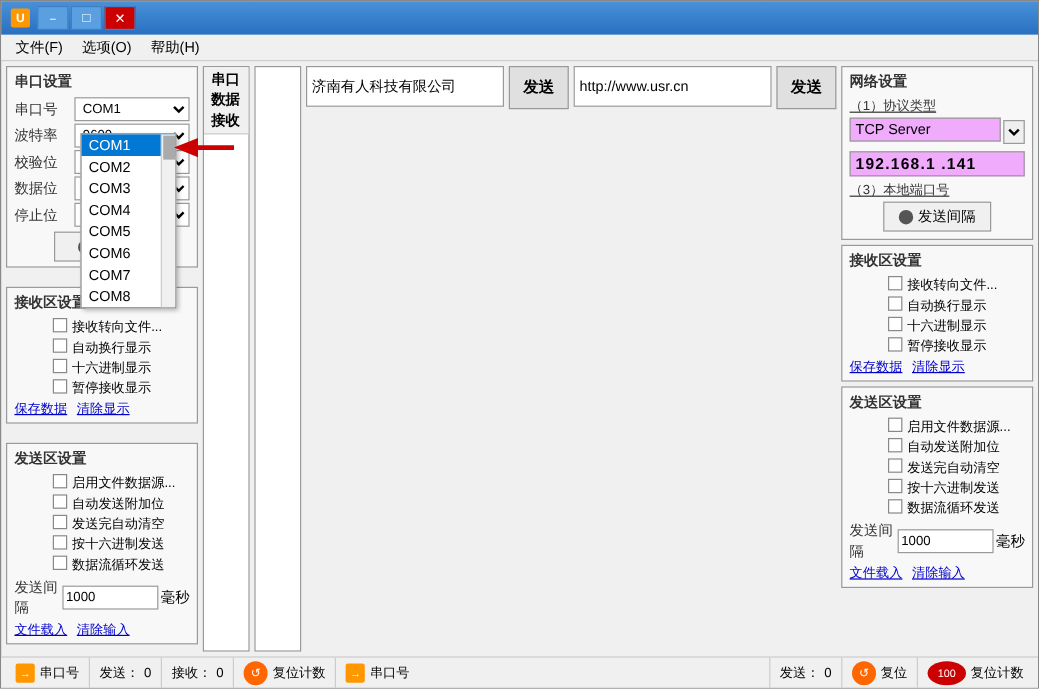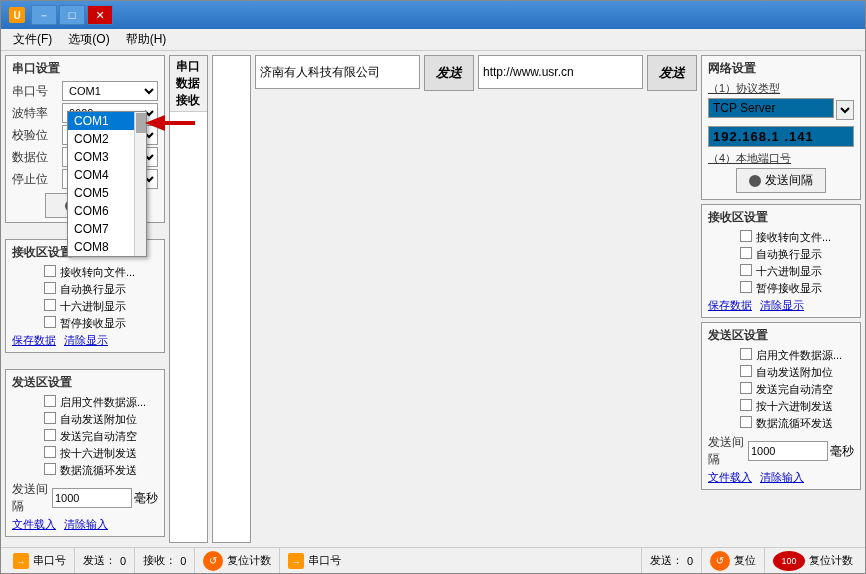--- a/index.html
+++ b/index.html
@@ -194,21 +194,20 @@
     .send-btn {
       width: 50px;
       background: #e0e0e0;
       border: 1px solid #999;
       cursor: pointer;
       font-size: 13px;
       font-weight: bold;
       display: flex;
       align-items: center;
       justify-content: center;
-      font-style: italic;
     }
     
     .right-panel {
       width: 160px;
       flex-shrink: 0;
       display: flex;
       flex-direction: column;
       gap: 4px;
     }
     .network-settings-box {
@@ -217,21 +216,21 @@
       padding: 4px 6px;
     }
     .net-section-label {
       font-size: 11px;
       color: #333;
       margin-bottom: 2px;
       text-decoration: underline;
     }
     .net-value-box {
       border: 1px solid #999;
-      background: #0369a1;
+      background: #f0abfc;
       padding: 2px 4px;
       font-size: 12px;
       margin-bottom: 4px;
       min-height: 20px;
     }
     .net-value-large {
       font-size: 13px;
       font-weight: bold;
       color: #000;
       letter-spacing: 1px;
@@ -483,21 +482,21 @@
     <div class="right-panel">
 
       <div class="network-settings-box">
         <div class="panel-title">网络设置</div>
         <div class="net-section-label">（1）协议类型</div>
         <div style="display:flex;align-items:center;gap:2px;margin-bottom:4px;">
           <div class="net-value-box" style="flex:1;">TCP Server</div>
           <select style="height:20px;width:18px;padding:0;border:1px solid #999;"><option>▼</option></select>
         </div>
         <div class="net-value-box net-value-large">192.168.1 .141</div>
-        <div class="net-section-label">（4）本地端口号</div>
+        <div class="net-section-label">（3）本地端口号</div>
         <button class="start-btn">
           <span class="radio-dot"></span>
           <span>发送间隔</span>
         </button>
       </div>
 
       <div class="panel-box">
         <div class="panel-title">接收区设置</div>
         <div class="checkbox-row">
           <div class="cb-box"></div>

